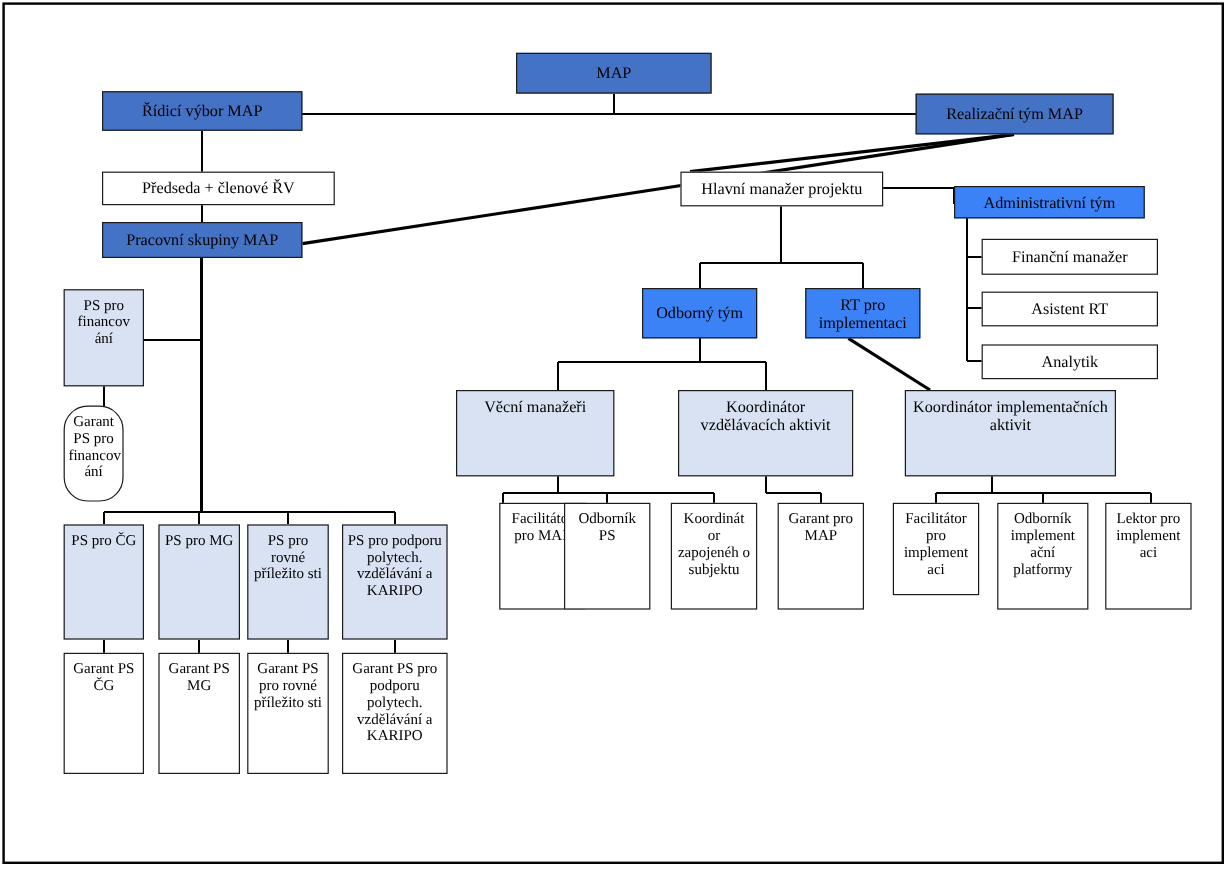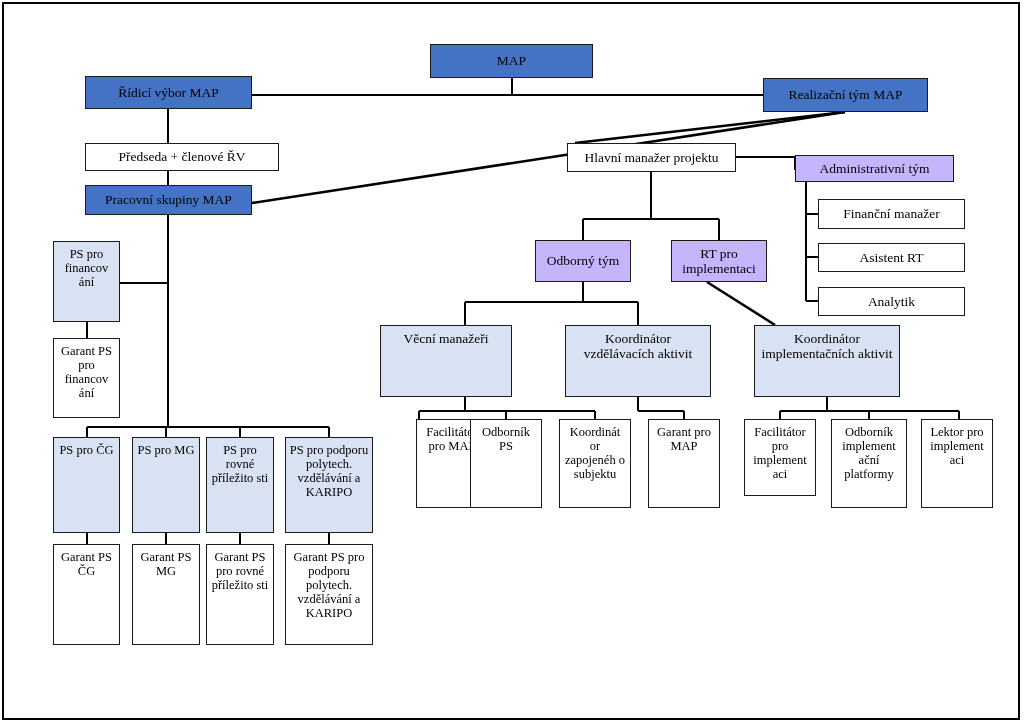--- a/index.html
+++ b/index.html
@@ -5,21 +5,21 @@
   html,body{margin:0;padding:0;background:#ffffff;}
   body{font-family:"Liberation Serif","DejaVu Serif",serif;}
   #canvas{position:relative;width:1024px;height:724px;background:#ffffff;overflow:hidden;}
   #frame{position:absolute;left:2px;top:2px;width:1018px;height:718px;border:2px solid #000;box-sizing:border-box;}
   #lines{position:absolute;left:0;top:0;width:1024px;height:724px;}
   .node{position:absolute;box-sizing:border-box;border:1.6px solid #1b1b1b;
         display:flex;align-items:center;justify-content:center;text-align:center;
         line-height:1.12;color:#000;z-index:5;padding:2px 3px;}
   .node span{display:block;width:100%;}
   .dark{background:#4472C4;}
-  .mid{background:#c4b5fd;}
+  .mid{background:#3b82f6;}
   .pale{background:#D9E2F3;}
   .white{background:#ffffff;}
   .topnode{align-items:flex-start;padding-top:5px;}
   .fs13{font-size:13.5px;}
   .fs12{font-size:12.5px;}
 </style>
 </head>
 <body>
 
 <div id="canvas">
@@ -125,21 +125,21 @@
   </div>
 
   <div class="node dark fs13" style="left:85px;top:185px;width:167px;height:30px;">
     <span>Pracovní skupiny MAP</span>
   </div>
 
   <div class="node pale fs12 topnode" style="left:53px;top:241px;width:67px;height:81px;">
     <span>PS pro financov ání</span>
   </div>
 
-  <div class="node white fs12 topnode" style="left:53px;top:338px;width:67px;height:80px;">
+  <div class="node white fs12 topnode" style="left:53px;top:338px;width:50px;height:80px;border-radius:20px;">
     <span>Garant PS pro financov ání</span>
   </div>
 
   <div class="node pale fs12 topnode" style="left:53px;top:437px;width:67px;height:96px;">
     <span>PS pro ČG</span>
   </div>
   <div class="node pale fs12 topnode" style="left:132px;top:437px;width:68px;height:96px;">
     <span>PS pro MG</span>
   </div>
   <div class="node pale fs12 topnode" style="left:206px;top:437px;width:68px;height:96px;">
@@ -189,21 +189,21 @@
   </div>
 
   <div class="node pale fs13 topnode" style="left:380px;top:325px;width:132px;height:72px;">
     <span>Věcní manažeři</span>
   </div>
 
   <div class="node pale fs13 topnode" style="left:565px;top:325px;width:146px;height:72px;">
     <span>Koordinátor vzdělávacích aktivit</span>
   </div>
 
-  <div class="node pale fs13 topnode" style="left:754px;top:325px;width:146px;height:72px;">
+  <div class="node pale fs13 topnode" style="left:754px;top:325px;width:176px;height:72px;">
     <span>Koordinátor implementačních aktivit</span>
   </div>
 
   <div class="node white fs12 topnode" style="left:384px;top:419px;width:72px;height:89px;margin-left:32px;">
     <span>Facilitátor pro MAP</span>
   </div>
   <div class="node white fs12 topnode" style="left:470px;top:419px;width:72px;height:89px;">
     <span>Odborník PS</span>
   </div>
   <div class="node white fs12 topnode" style="left:559px;top:419px;width:72px;height:89px;">

